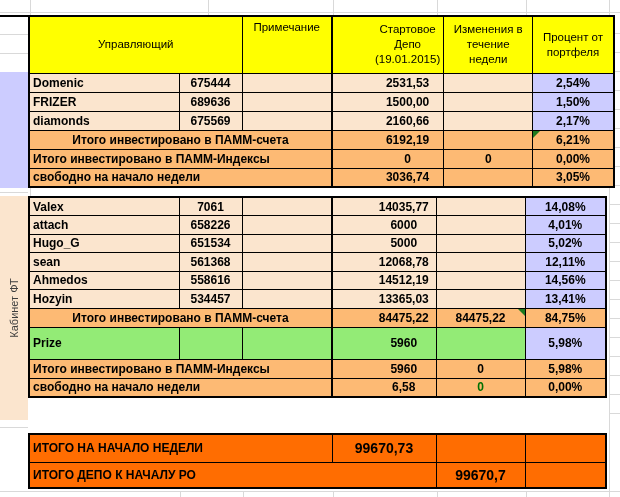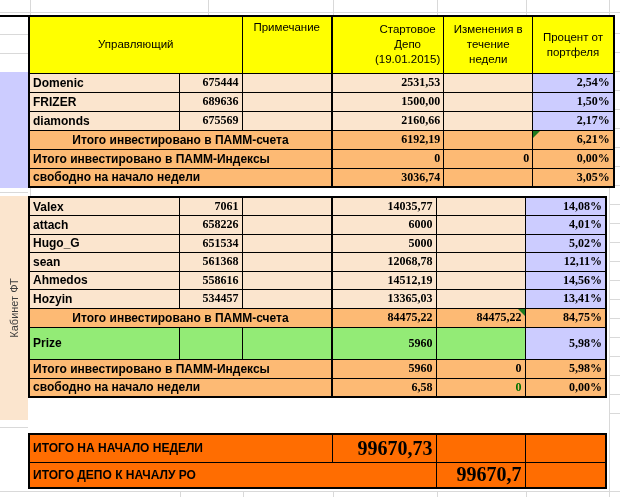--- a/index.html
+++ b/index.html
@@ -22,25 +22,25 @@
   #t2{left:28px;top:196px;border:2px solid #000;}
   #ts{left:28px;top:433px;border:2px solid #000;}
   .hdr td{background:#FFFF00;font-weight:normal;font-size:11.5px;text-align:center;
           white-space:normal;line-height:1.3;}
   .hdr .note-h{vertical-align:top;padding-top:3px;}
   .cream{background:#FBE5CE;}
   .yellow{background:#fdba74;}
   .lav{background:#CCCCFF;}
   .green{background:#93EB76;}
   .orange{background:#FF6D01;}
-  .num{text-align:right;font-family:Liberation Serif, serif;}
+  .num{text-align:center;}
   .ctr{text-align:center;}
   .thickL{border-left-width:2px;padding-left:42px;}
   .greenTxt{color:#007000;}
-  .bigval{font-size:20px;}
+  .bigval{font-size:14px;}
   .tri-tl{position:absolute;top:0;left:0;width:0;height:0;
       border-top:7px solid #1E7A1E;border-right:7px solid transparent;}
   .tri-tr{position:absolute;top:0;right:0;width:0;height:0;
       border-top:7px solid #1E7A1E;border-left:7px solid transparent;}
 </style>
 </head>
 <body>
 
 <div class="gl" style="left:0;top:12px;width:620px;height:1px;"></div>
 <div class="gl" style="left:30px;top:0;width:1px;height:15px;"></div>

